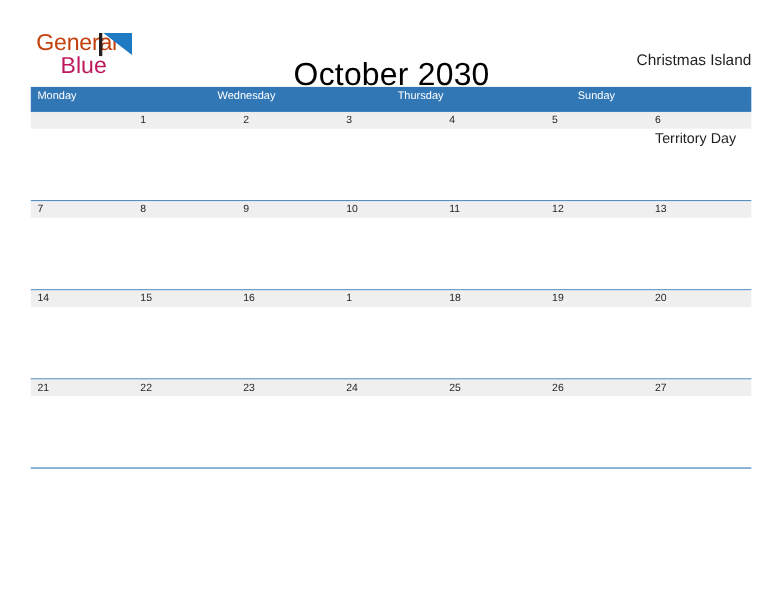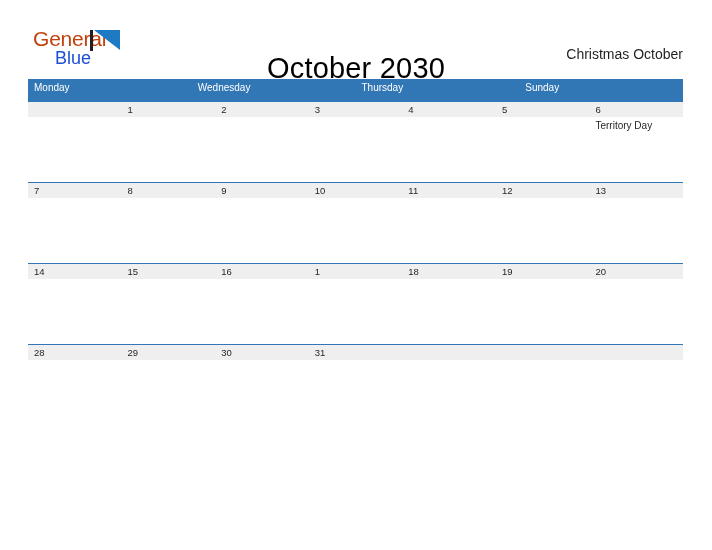--- a/index.html
+++ b/index.html
@@ -32,22 +32,22 @@
     line-height: 1;
   }
   .logo-general {
     font-size: 21px;
     color: #c2410c;
     letter-spacing: -0.2px;
     display: block;
     height: 23px;
   }
   .logo-blue {
-    font-size: 18px;
-    color: #1d4ed8;
+    font-size: 21px;
+    color: #be185d;
     display: block;
     margin-left: 22px;
     margin-top: -2px;
   }
   .logo-mark {
     position: absolute;
     left: 57px;
     top: 2px;
     width: 34px;
     height: 21px;
@@ -140,42 +140,42 @@
     box-sizing: border-box;
     color: #231f20;
   }
   .day-cells .day-body {
     flex: 1 1 0;
     padding-left: 6px;
     padding-top: 3px;
     box-sizing: border-box;
   }
   .event {
-    font-size: 10px;
+    font-size: 13px;
     line-height: 11px;
     color: #231f20;
   }
 </style>
 </head>
 <body>
 
 <div class="page-header">
 
   <div class="logo">
     <span class="logo-general">General</span>
     <span class="logo-blue">Blue</span>
     <span class="logo-mark">
       <span class="logo-bar"></span>
       <span class="logo-tri"></span>
     </span>
   </div>
 
   <h1 class="cal-title">October 2030</h1>
 
-  <div class="cal-location">Christmas October</div>
+  <div class="cal-location">Christmas Island</div>
 
 </div>
 
 <div class="calendar">
 
   <div class="weekday-row">
     <div class="weekday">Monday</div>
     <div class="weekday">Wednesday</div>
     <div class="weekday">Thursday</div>
     <div class="weekday">Sunday</div>
@@ -239,31 +239,42 @@
       <div class="day-body"></div>
       <div class="day-body"></div>
       <div class="day-body"></div>
       <div class="day-body"></div>
       <div class="day-body"></div>
       <div class="day-body"></div>
       <div class="day-body"></div>
     </div>
   </div>
 
-
-  <div class="week-row">
-    <div class="day-band">
-      <div class="day-num">28</div>
-      <div class="day-num">29</div>
-      <div class="day-num">30</div>
-      <div class="day-num">31</div>
-      <div class="day-num"></div>
-      <div class="day-num"></div>
-      <div class="day-num"></div>
-    </div>
+  <div class="week-row">
+    <div class="day-band">
+      <div class="day-num">21</div>
+      <div class="day-num">22</div>
+      <div class="day-num">23</div>
+      <div class="day-num">24</div>
+      <div class="day-num">25</div>
+      <div class="day-num">26</div>
+      <div class="day-num">27</div>
+    </div>
+    <div class="day-cells">
+      <div class="day-body"></div>
+      <div class="day-body"></div>
+      <div class="day-body"></div>
+      <div class="day-body"></div>
+      <div class="day-body"></div>
+      <div class="day-body"></div>
+      <div class="day-body"></div>
+    </div>
+  </div>
+
+  <div class="week-row">
     <div class="day-cells">
       <div class="day-body"></div>
       <div class="day-body"></div>
       <div class="day-body"></div>
       <div class="day-body"></div>
       <div class="day-body"></div>
       <div class="day-body"></div>
       <div class="day-body"></div>
     </div>
   </div>

